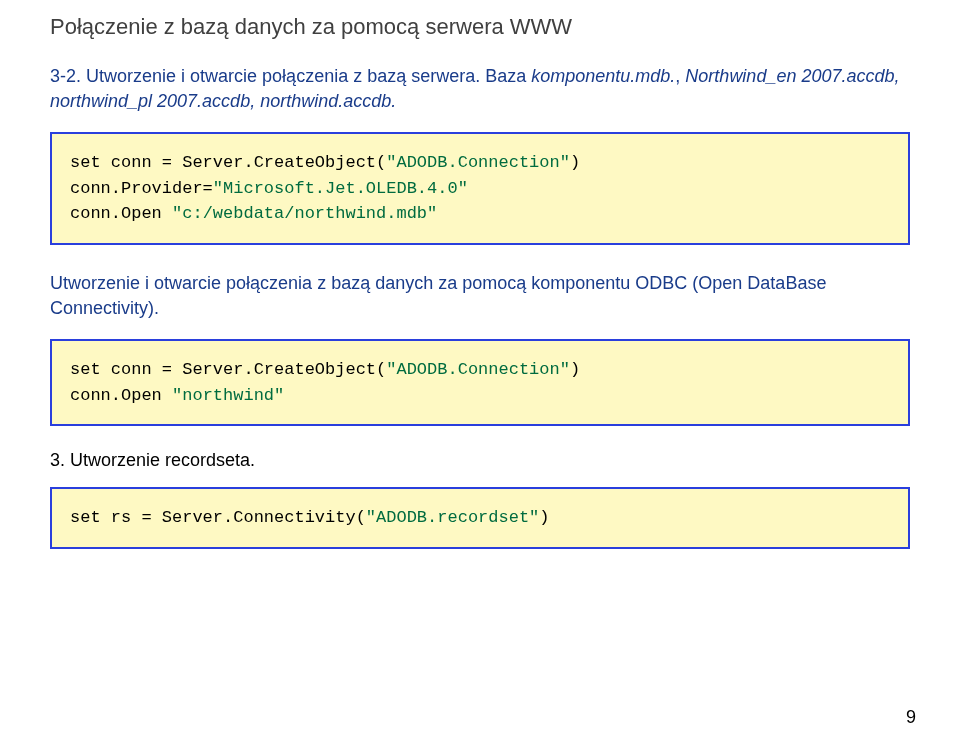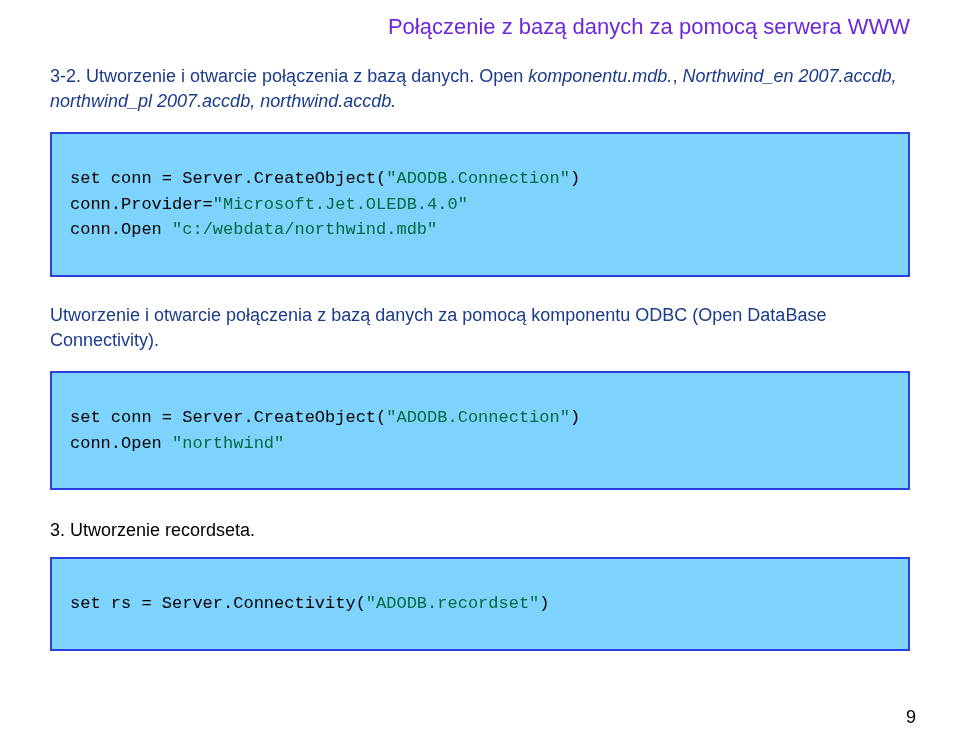--- a/index.html
+++ b/index.html
@@ -9,67 +9,67 @@
     height: 742px;
     background: #ffffff;
     font-family: Arial, Helvetica, sans-serif;
     position: relative;
   }
   .page {
     padding: 0 50px;
     box-sizing: border-box;
   }
   .title {
-    text-align: right;
-    color: #6d28d9;
+    text-align: left;
+    color: #404040;
     font-size: 22px;
     margin-top: 14px;
     margin-bottom: 24px;
   }
   .para {
     color: #1a3c8a;
     font-size: 18px;
     line-height: 1.4;
     margin-bottom: 18px;
   }
   .section-label {
     color: #000;
     font-size: 18px;
-    margin: 30px 50px 16px 50px;
+    margin: 24px 50px 16px 50px;
   }
   .code-box {
     border: 2px solid #2a3fdd;
     margin: 0 50px 8px 50px;
-    padding: 32px 18px;
+    padding: 16px 18px;
     font-family: "Courier New", Courier, monospace;
     font-size: 17px;
     line-height: 1.5;
     color: #006b3f;
     white-space: pre-wrap;
-    background: #7dd3fc;
+    background: #fef9c3;
   }
   .code-box .black {
     color: #000;
   }
   .page-num {
     position: absolute;
     right: 44px;
     bottom: 14px;
     color: #000;
     font-size: 18px;
   }
 </style>
 </head>
 <body>
 
 <div class="page">
   <div class="title">Połączenie z bazą danych za pomocą serwera WWW</div>
 
   <div class="para">
-    <span>3-2. </span><span>Utworzenie i otwarcie połączenia z bazą danych. Open </span><em><span>komponentu.mdb.</span></em><span>, </span><em><span>Northwind_en 2007.accdb, northwind_pl 2007.accdb, northwind.accdb.</span></em>
+    <span>3-2. </span><span>Utworzenie i otwarcie połączenia z bazą serwera. Baza </span><em><span>komponentu.mdb.</span></em><span>, </span><em><span>Northwind_en 2007.accdb, northwind_pl 2007.accdb, northwind.accdb.</span></em>
   </div>
 </div>
 
 <div class="code-box"><span class="black">set conn = Server.CreateObject(</span><span>"ADODB.Connection"</span><span class="black">)</span>
 <span class="black">conn.Provider=</span><span>"Microsoft.Jet.OLEDB.4.0"</span>
 <span class="black">conn.Open </span><span>"c:/webdata/northwind.mdb"</span></div>
 
 <div class="page" style="margin-top:26px;">
   <div class="para">Utworzenie i otwarcie połączenia z bazą danych za pomocą komponentu ODBC (Open DataBase Connectivity).</div>
 </div>

